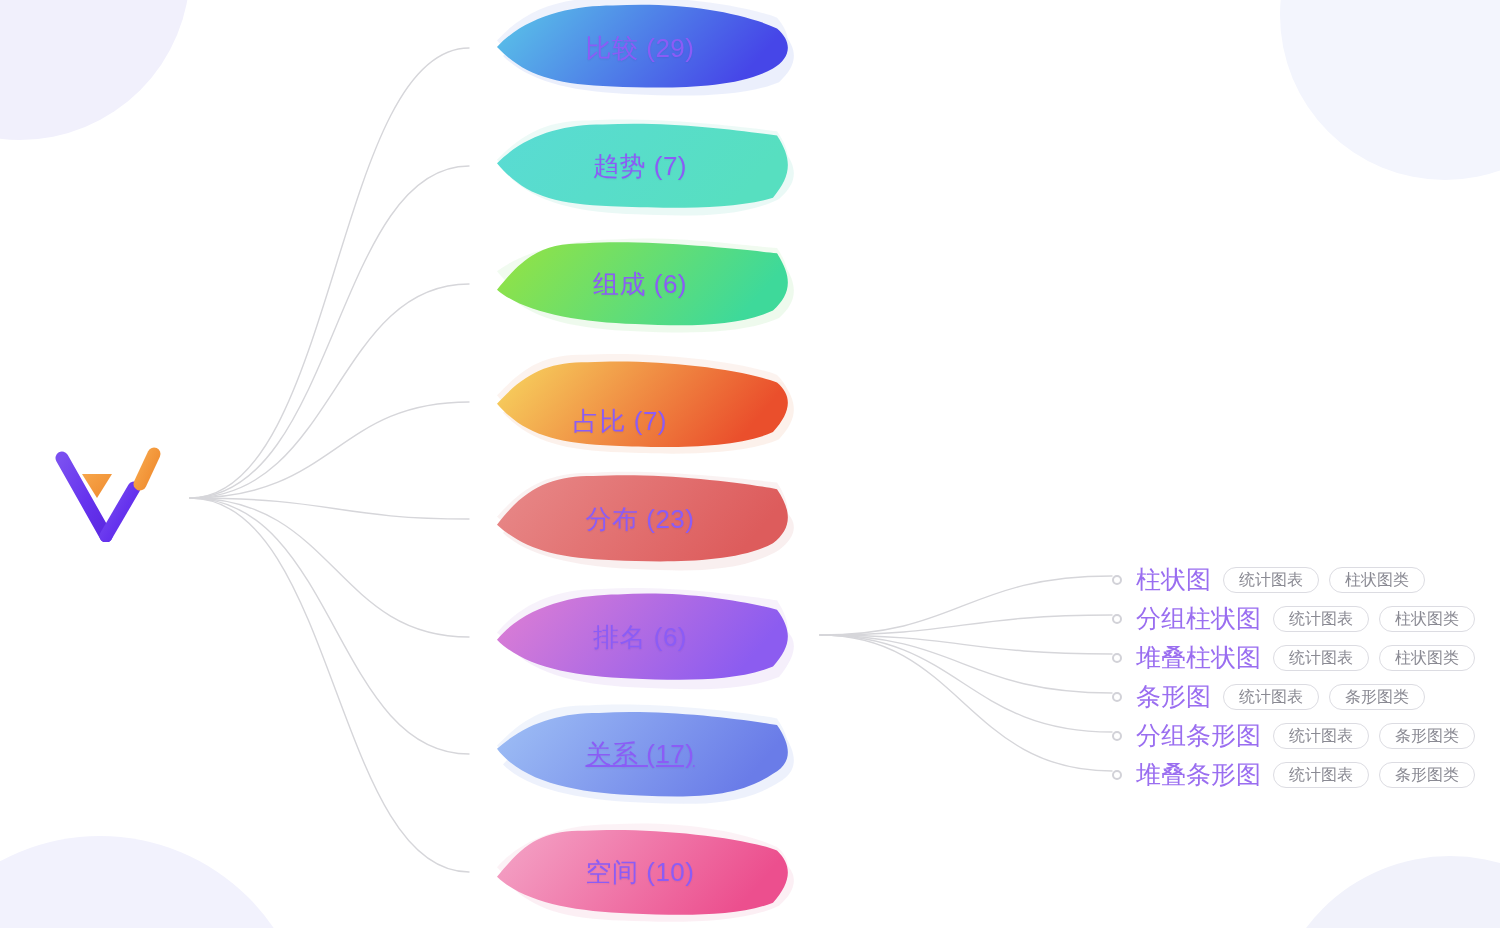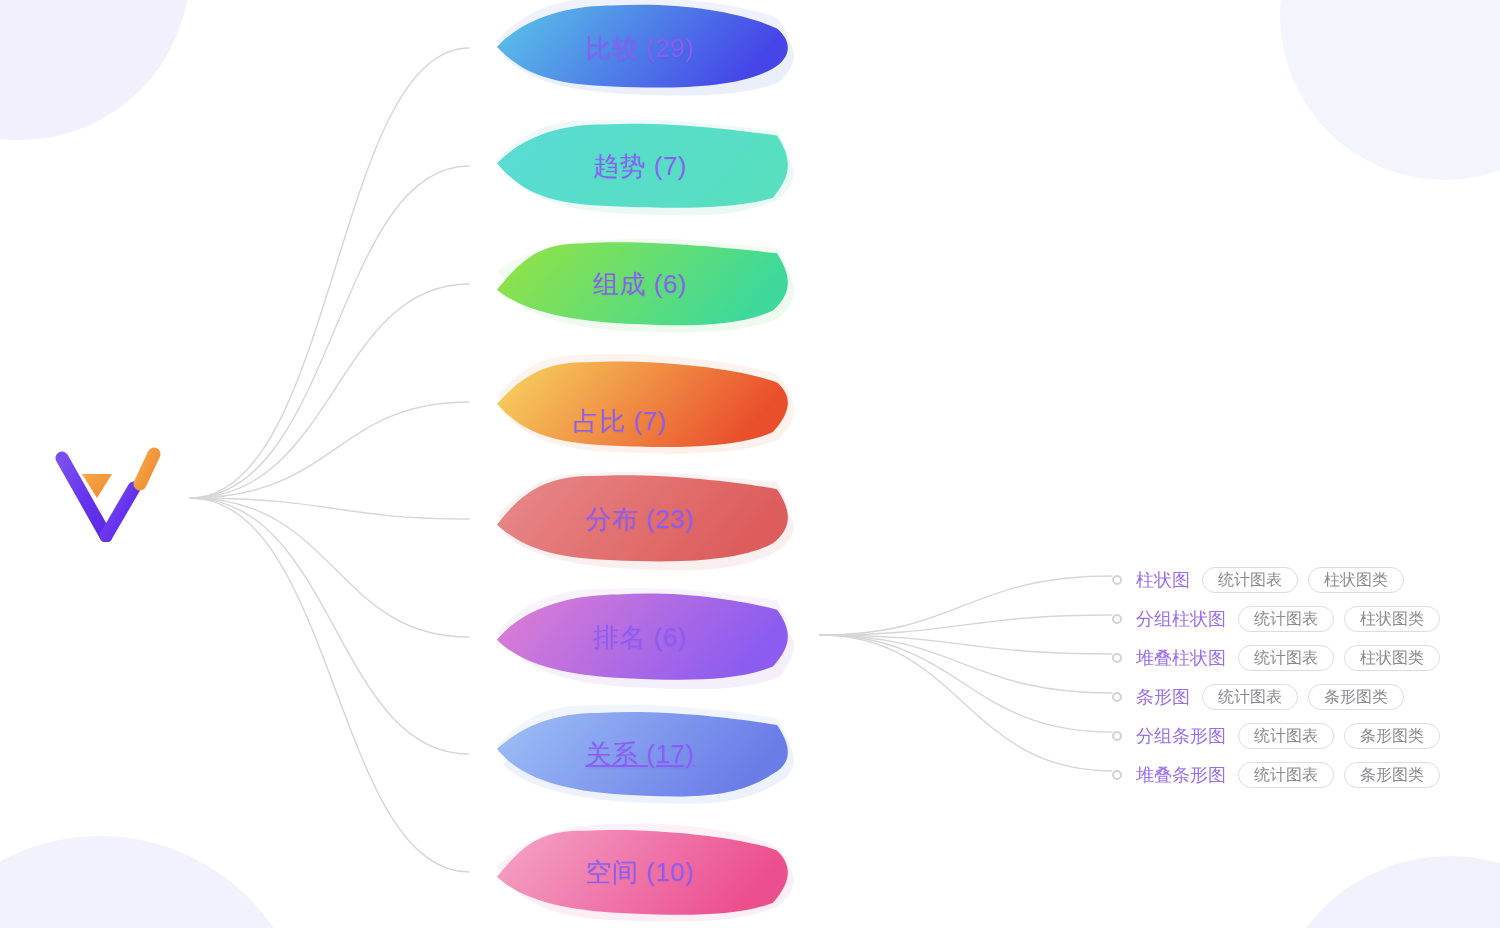--- a/index.html
+++ b/index.html
@@ -78,21 +78,21 @@
   .leaf-dot {
     width: 10px; height: 10px;
     border-radius: 50%;
     border: 2px solid #d2d2d8;
     background: #ffffff;
     flex: none;
     margin-right: 14px;
   }
   .leaf-title {
     color: #9a6ef0;
-    font-size: 18px;
+    font-size: 25px;
     line-height: 1;
     margin-right: 12px;
     cursor: pointer;
   }
   .tag {
     display: inline-flex;
     align-items: center;
     justify-content: center;
     height: 26px;
     padding: 0 15px;

